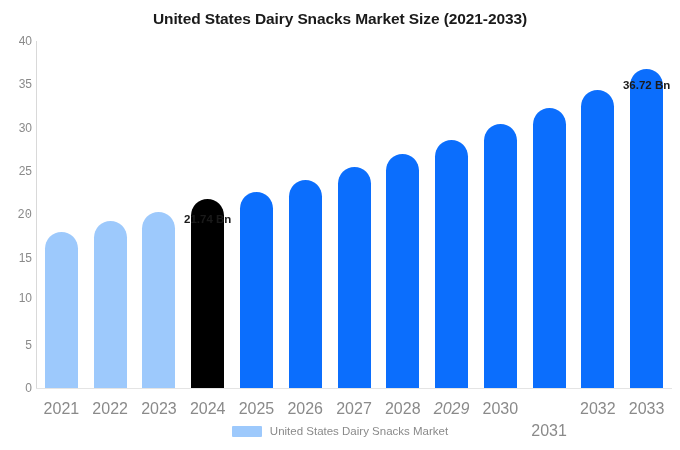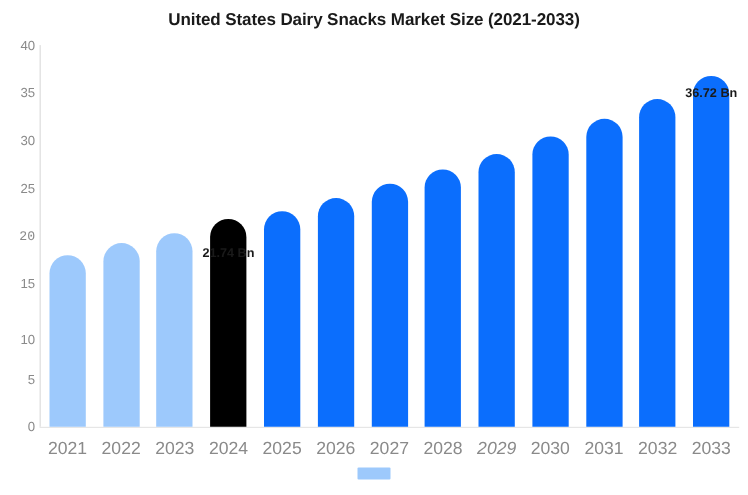--- a/index.html
+++ b/index.html
@@ -139,21 +139,21 @@
 <div id="chart-root">
 
   <div class="chart-title">United States Dairy Snacks Market Size (2021-2033)</div>
 
   <div class="axis-line-y"></div>
   <div class="axis-line-x"></div>
 
   <div class="ytick-wrap" id="ytick-wrap">
       <div class="ytick" style="top: 388px;">0</div>
       <div class="ytick" style="top: 344.625px;">5</div>
-      <div class="ytick" style="top: 309px;">10</div>
+      <div class="ytick" style="top: 298px;">10</div>
       <div class="ytick" style="top: 257.875px;">15</div>
       <div class="ytick" style="top: 214.5px; font-family: Liberation Mono, monospace;">20</div>
       <div class="ytick" style="top: 171.125px;">25</div>
       <div class="ytick" style="top: 127.75px;">30</div>
       <div class="ytick" style="top: 84.375px;">35</div>
       <div class="ytick" style="top: 41px;">40</div>
     </div>
 
   <div class="plot-area" id="plot-area">
       <div class="bar" title="2021: 18" style="left: 7.88462px; width: 33px; height: 156.15px; background: rgb(157, 201, 252);"></div>
@@ -175,27 +175,28 @@
       <div class="xtick" style="left: 61.3846px;">2021</div>
       <div class="xtick" style="left: 110.154px;">2022</div>
       <div class="xtick" style="left: 158.923px;">2023</div>
       <div class="xtick" style="left: 207.692px;">2024</div>
       <div class="xtick" style="left: 256.462px;">2025</div>
       <div class="xtick" style="left: 305.231px;">2026</div>
       <div class="xtick" style="left: 354px;">2027</div>
       <div class="xtick" style="left: 402.769px;">2028</div>
       <div class="xtick" style="left: 451.538px; font-style: italic;">2029</div>
       <div class="xtick" style="left: 500.308px;">2030</div>
-      <div class="xtick" style="left: 549.077px;">2031</div>
+      <div class="xtick" style="left: 549.077px; margin-top: 22px;">2031</div>
       <div class="xtick" style="left: 597.846px;">2032</div>
       <div class="xtick" style="left: 646.615px;">2033</div>
     </div>
 
   <div id="label-wrap">
-      <div class="bar-label" style="left: 207.692px; top: 193px;">21.74 Bn</div>
+      <div class="bar-label" style="left: 207.692px; top: 181px;">21.74 Bn</div>
       <div class="bar-label" style="left: 646.615px; top: 47.454px;">36.72 Bn</div>
     </div>
 
   <div class="legend" id="legend">
       <span class="legend-swatch" style="background: rgb(157, 201, 252);"></span>
+      <span class="legend-text">United States Dairy Snacks Market</span>
     </div>
 
 </div>
 
 </body></html>

